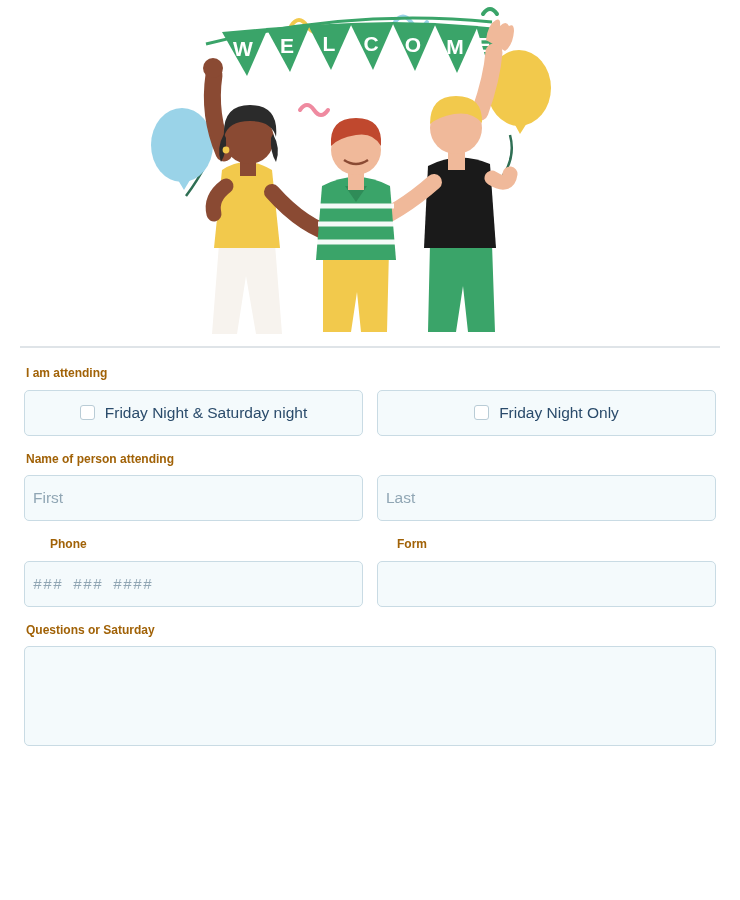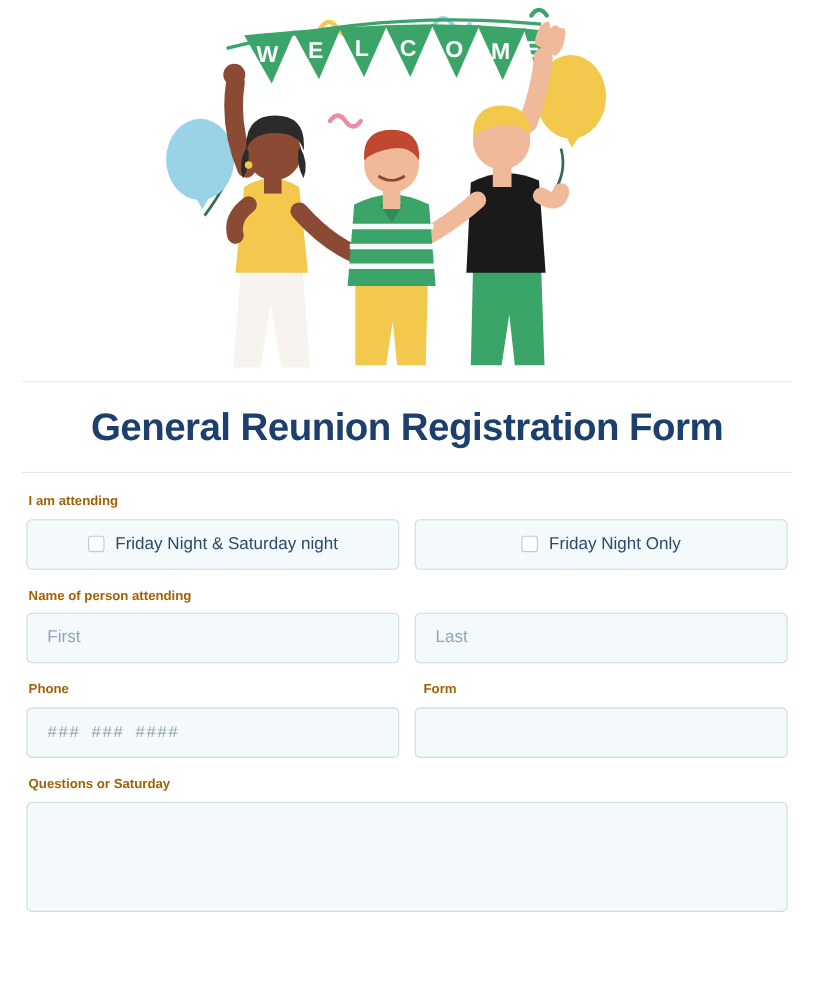--- a/index.html
+++ b/index.html
@@ -91,38 +91,39 @@
   }
   .check-label {
     font-size: 15.5px;
     color: #2a4b6b;
     line-height: 1;
   }
 
   .text-input {
     width: 100%;
     height: 46px;
-    padding: 0 18px;
+    padding: 0 8px;
     border: 1px solid #c9dbe4;
     border-radius: 5px;
     background: #f4fafc;
     font-family: "Liberation Sans", sans-serif;
     font-size: 15.5px;
     color: #2a4b6b;
   }
   .text-input::placeholder { color: #90a6b4; }
   .text-input.mono::placeholder {
     font-family: "Liberation Mono", monospace;
     letter-spacing: 1px;
     font-size: 15px;
   }
 
   .label-row {
     display: flex;
     gap: 26px;
+    margin-left: 24px;
   }
   .label-row .col .field-label { margin-bottom: 8px; }
 
   textarea.comment-box {
     width: 100%;
     height: 100px;
     padding: 10px 14px;
     border: 1px solid #c9dbe4;
     border-radius: 5px;
     background: #f4fafc;
@@ -236,23 +237,20 @@
       <path d="M345 186 l11 16 l11 -16z" fill="#2f8c58"></path>
       <rect x="348" y="172" width="16" height="18" fill="#f0b99a"></rect>
       <circle cx="356" cy="150" r="25" fill="#f0b99a"></circle>
       <path d="M331 146 q-2 -28 25 -28 q27 0 25 28 q-8 -14 -25 -11 q-18 3 -25 11z" fill="#c0482e"></path>
       <path d="M344 160 q12 8 24 0" stroke="#8a4a33" stroke-width="2.5" fill="none"></path>
     </svg>
   </div>
 
   <div class="divider"></div>
 
-  <div class="title-wrap">
-    <h1 class="form-title">General Reunion Registration Form</h1>
-  </div>
 
   <div class="divider"></div>
 
   <div class="form-body">
 
     <div style="padding-top:18px;">
       <div class="field-label">I am attending</div>
       <div class="row">
         <div class="check-box-field">
           <span class="checkbox"></span>

